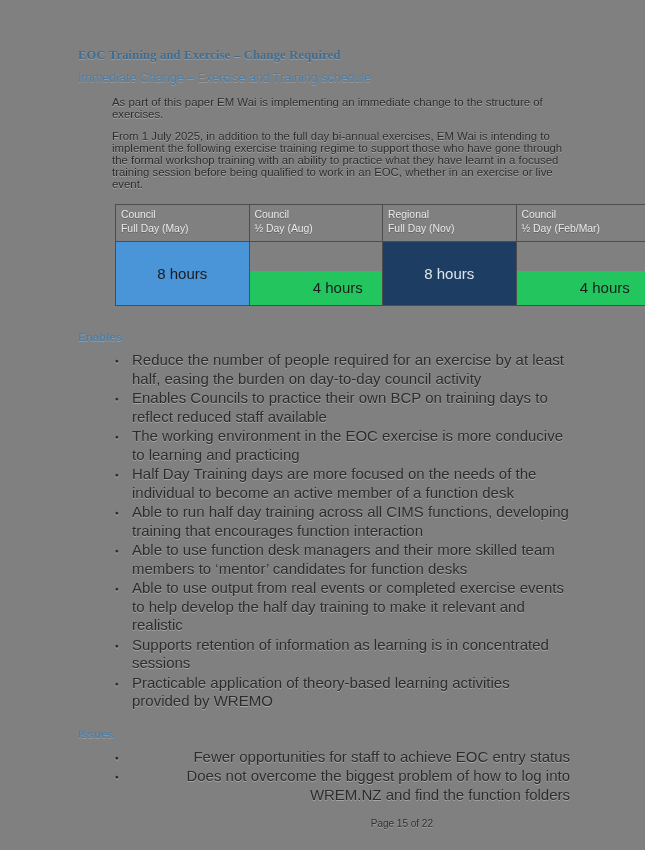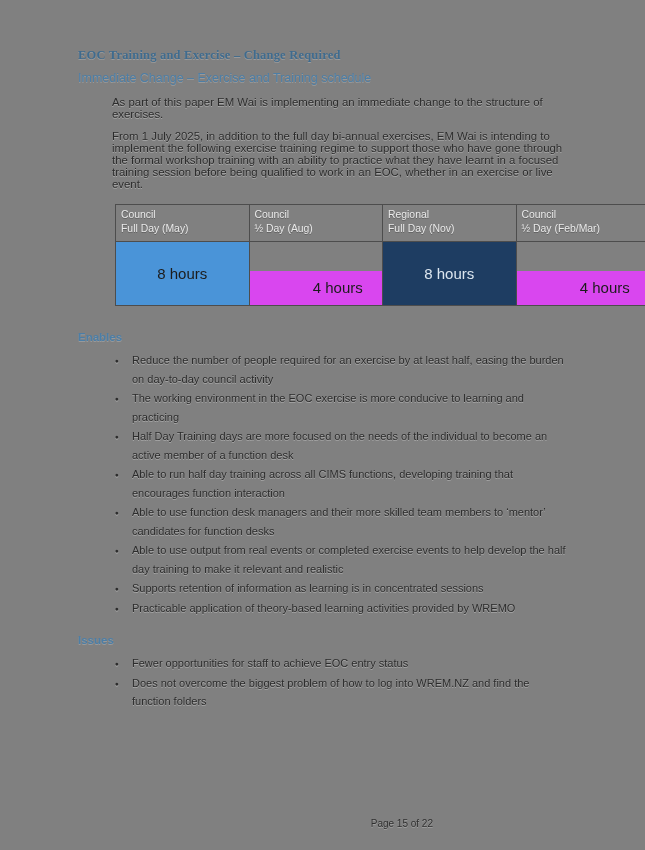--- a/index.html
+++ b/index.html
@@ -102,47 +102,47 @@
     justify-content: center;
     font-size: 15px;
     line-height: 12px;
     width: 100%;
     box-sizing: border-box;
   }
   .bar.full   { height: 63px; }
   .bar.half   { height: 34px; }
   .bar.blue   { background: #4a94d8; color: #1c1c1c; }
   .bar.navy   { background: #1e3d62; color: #dce6ef; }
-  .bar.green  { background: #d946ef; color: #1c1c1c; padding-left: 44px; }
+  .bar.green  { background: #22c55e; color: #1c1c1c; padding-left: 44px; }
 
   
   ul.bullets {
     list-style: none;
     margin: 0 0 16px 0;
     padding: 0 0 0 34px;
   }
   ul.bullets li {
     position: relative;
     padding-left: 20px;
     margin-bottom: 1px;
-    font-size: 11px;
+    font-size: 15px;
     line-height: 18.5px;
     color: #2c2c2c;
     text-shadow: 0 1px 0 rgba(255,255,255,0.30);
   }
   ul.bullets li::before {
     content: "\25CF";
     position: absolute;
     left: 3px;
     top: 0px;
     font-size: 6.5px;
     line-height: 19px;
     color: #2c2c2c;
   }
-  .issues-list { margin-bottom: 0; }
+  .issues-list { margin-bottom: 0; text-align: right; }
 
   .footer {
     position: absolute;
     left: 0;
     top: 818px;
     width: 511px;
   }
   .footer-inner {
     text-align: right;
     padding-right: 78px;
@@ -200,20 +200,21 @@
               <div class="bar half green">4 hours</div>
             </td>
           </tr>
         </tbody>
       </table>
     </div>
 
     <div class="h-section">Enables</div>
     <ul class="bullets">
       <li>Reduce the number of people required for an exercise by at least half, easing the burden on day-to-day council activity</li>
+      <li>Enables Councils to practice their own BCP on training days to reflect reduced staff available</li>
       <li>The working environment in the EOC exercise is more conducive to learning and practicing</li>
       <li>Half Day Training days are more focused on the needs of the individual to become an active member of a function desk</li>
       <li>Able to run half day training across all CIMS functions, developing training that encourages function interaction</li>
       <li>Able to use function desk managers and their more skilled team members to ‘mentor’ candidates for function desks</li>
       <li>Able to use output from real events or completed exercise events to help develop the half day training to make it relevant and realistic</li>
       <li>Supports retention of information as learning is in concentrated sessions</li>
       <li>Practicable application of theory-based learning activities provided by WREMO</li>
     </ul>
 
     <div class="h-section">Issues</div>

